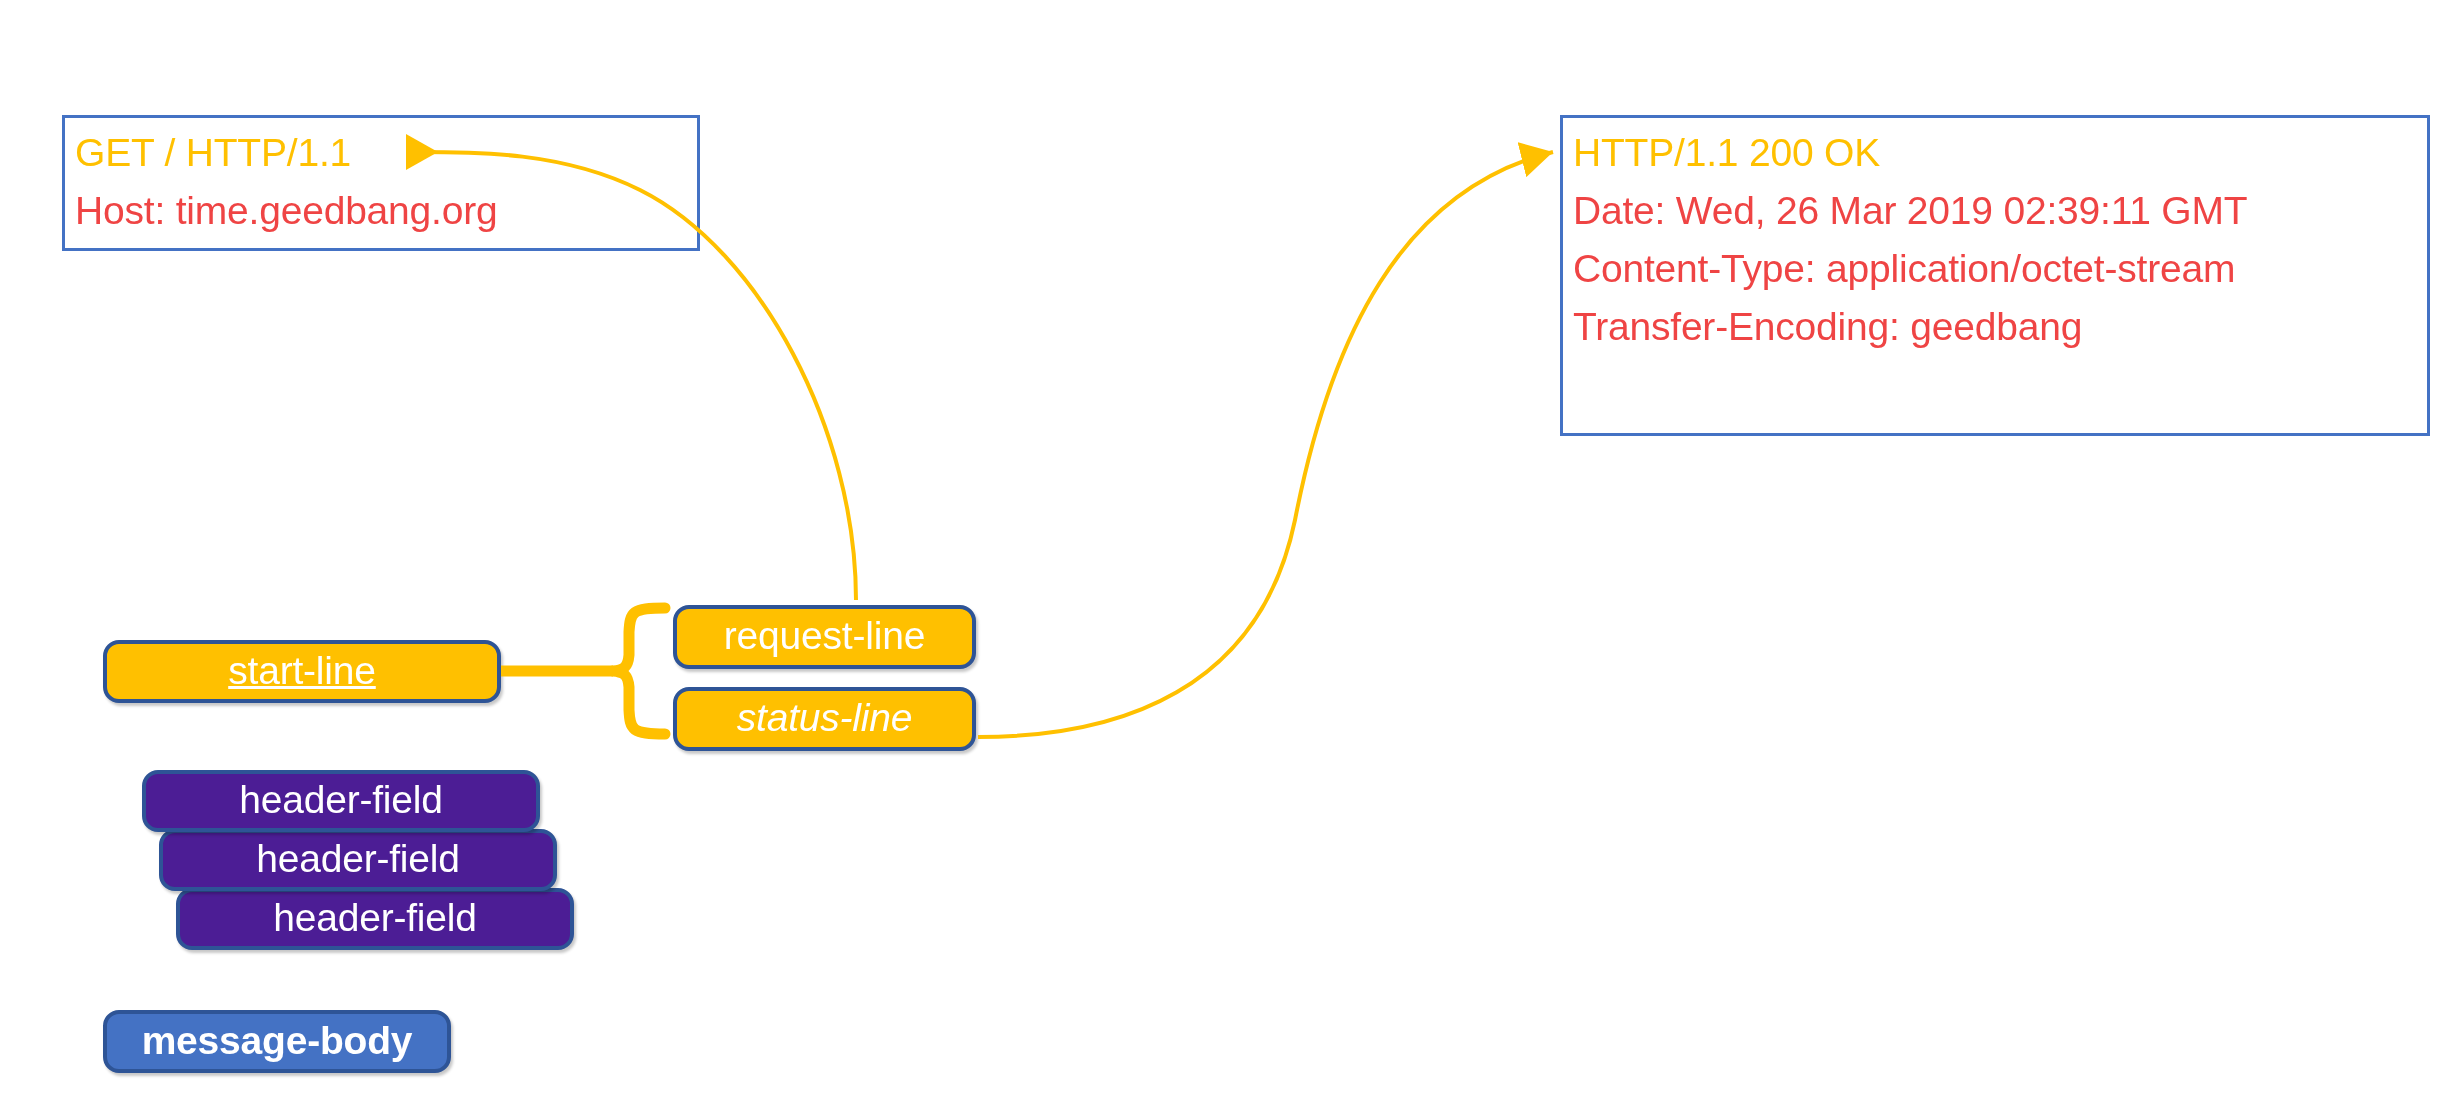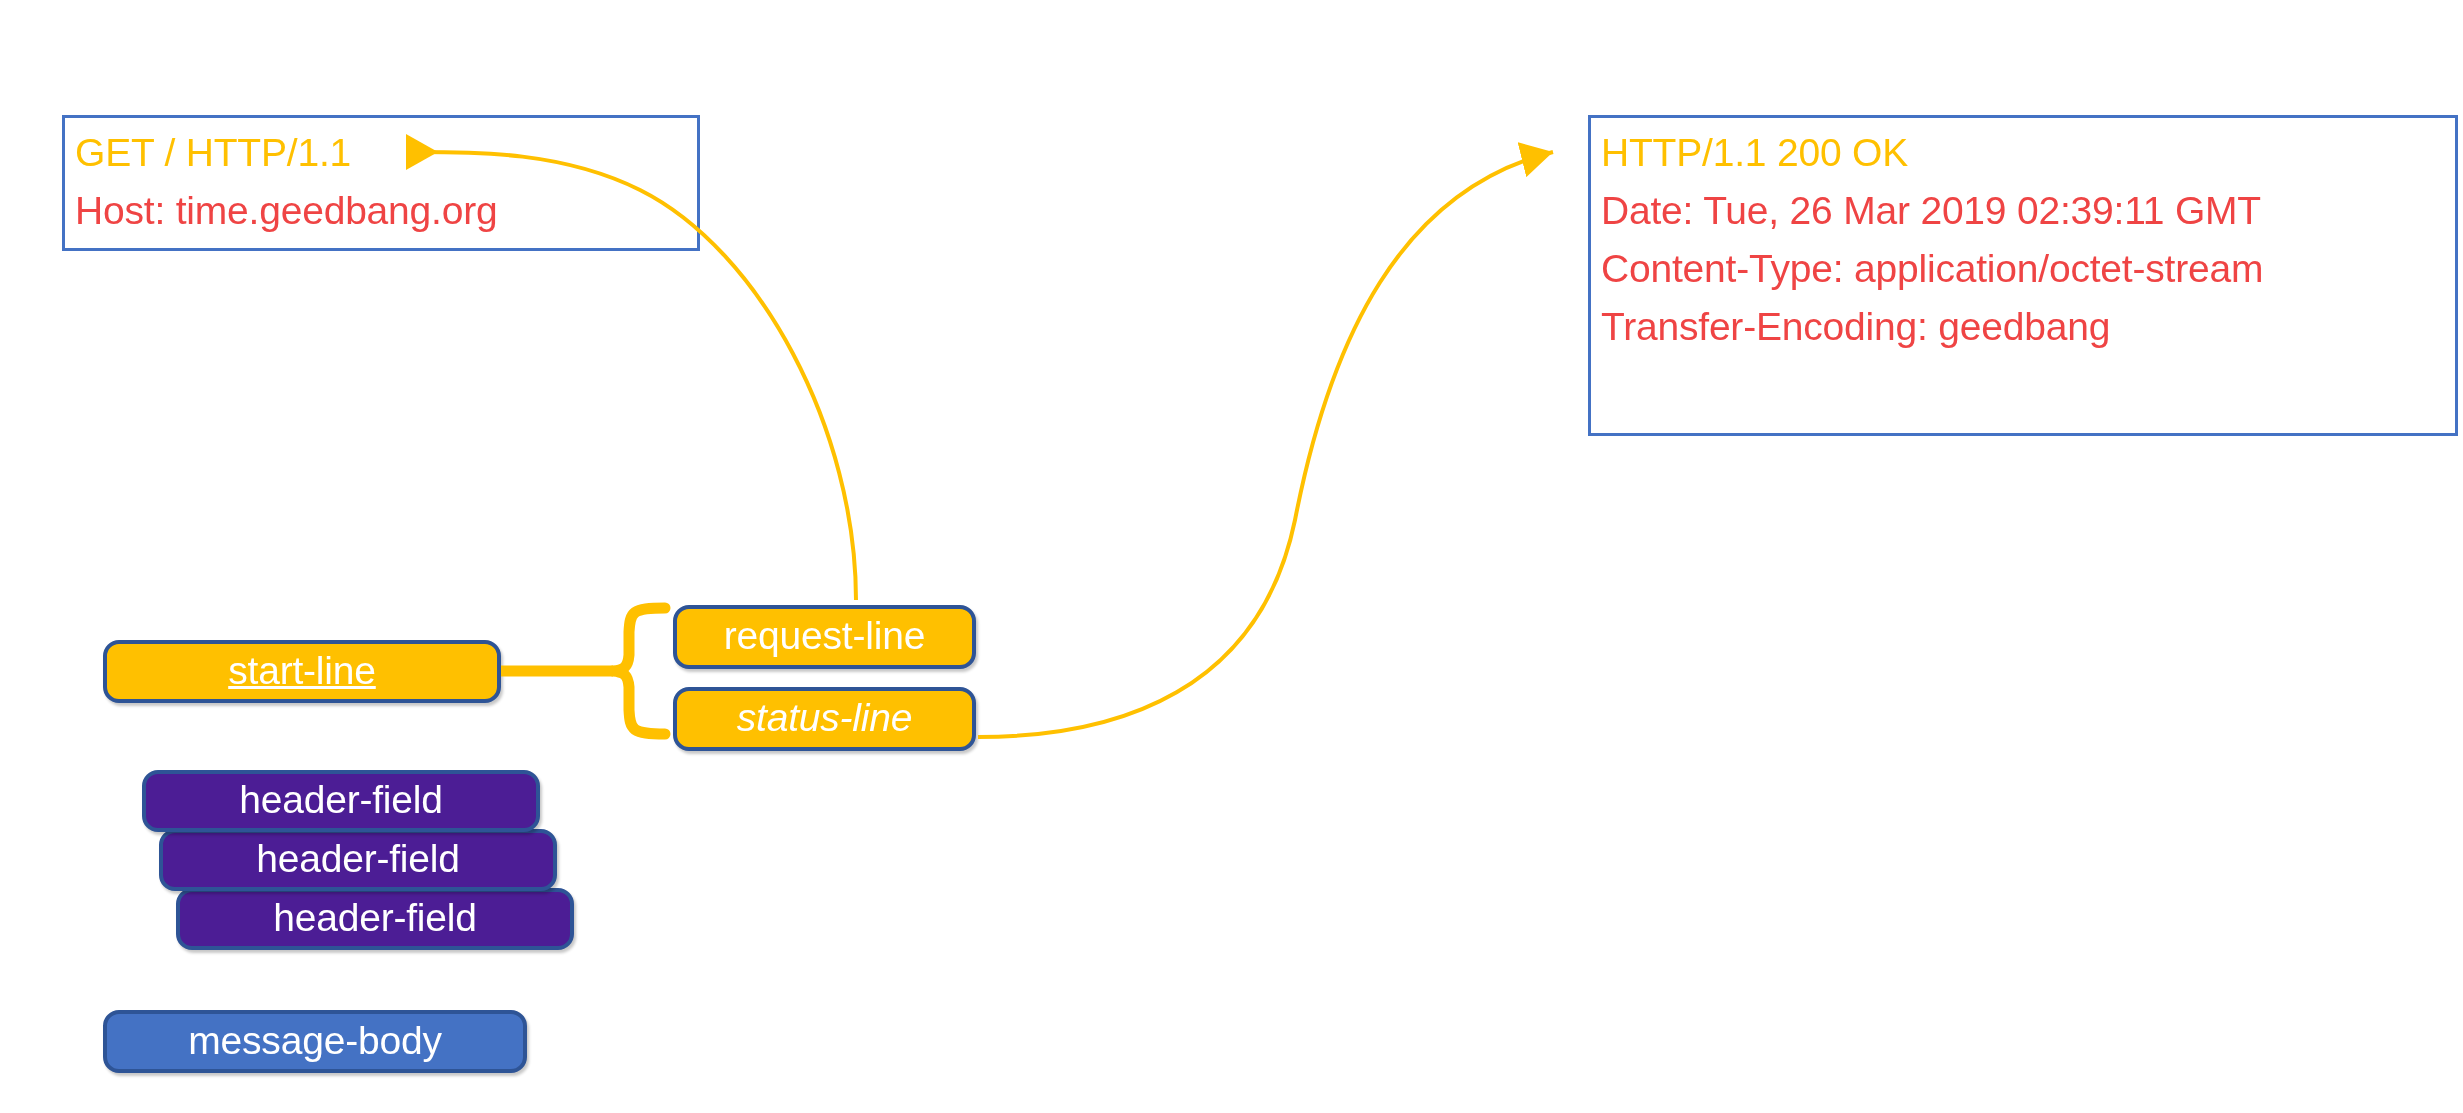--- a/index.html
+++ b/index.html
@@ -22,21 +22,21 @@
 
   
   .msgbox {
     position: absolute;
     box-sizing: border-box;
     background: #ffffff;
     border: 3px solid #4472c4;
     padding: 6px 10px 8px 10px;
   }
   #request-box { left: 62px;  top: 115px;  width: 638px;  height: 136px; }
-  #response-box{ left: 1560px;top: 115px;  width: 870px;  height: 321px; margin-left: 28px; }
+  #response-box{ left: 1560px;top: 115px;  width: 870px;  height: 321px; }
 
   .msgline {
     display: block;
     white-space: pre;
     font-size: 39px;
     line-height: 58px;
     letter-spacing: -0.2px;
     color: #ef4444;
   }
   .msgline.accent { color: #ffc000; }
@@ -62,21 +62,21 @@
   .pill.blue   { background: #4472c4; }
 
   #pill-start-line   { left: 103px; top: 640px; width: 398px; height: 63px; text-decoration: underline; }
   #pill-request-line { left: 673px; top: 605px; width: 303px; height: 64px; }
   #pill-status-line  { left: 673px; top: 687px; width: 303px; height: 64px; font-style: italic; }
 
   #pill-header-field-1 { left: 103px; top: 770px; width: 398px; height: 62px; z-index: 3; }
   #pill-header-field-2 { left: 120px; top: 829px; width: 398px; height: 62px; z-index: 2; }
   #pill-header-field-3 { left: 137px; top: 888px; width: 398px; height: 62px; z-index: 1; }
 
-  #pill-message-body { left: 103px; top: 1010px; width: 424px; height: 63px; }
+  #pill-message-body { left: 103px; top: 1010px; width: 348px; height: 63px; font-weight: bold; }
 
   
   #connectors {
     position: absolute;
     left: 0; top: 0;
     width: 2463px; height: 1113px;
     pointer-events: none;
     z-index: 5;
   }
   #braces {
@@ -105,21 +105,21 @@
              C 630 730 632 734 665 734" fill="none" stroke="#ffc000" stroke-width="11" stroke-linecap="round" stroke-linejoin="round"></path>
   </svg>
 
   <div class="msgbox" id="request-box">
     <span class="msgline accent">GET / HTTP/1.1</span>
     <span class="msgline">Host: time.geedbang.org</span>
   </div>
 
   <div class="msgbox" id="response-box">
     <span class="msgline accent">HTTP/1.1 200 OK</span>
-    <span class="msgline">Date: Tue, 26 Mar 2019 02:39:11 GMT</span>
+    <span class="msgline">Date: Wed, 26 Mar 2019 02:39:11 GMT</span>
     <span class="msgline">Content-Type: application/octet-stream</span>
     <span class="msgline">Transfer-Encoding: geedbang</span>
   </div>
 
   <div class="pill orange" id="pill-start-line">
     <span>start-line</span>
   </div>
 
   <div class="pill orange" id="pill-request-line">
     <span>request-line</span>

